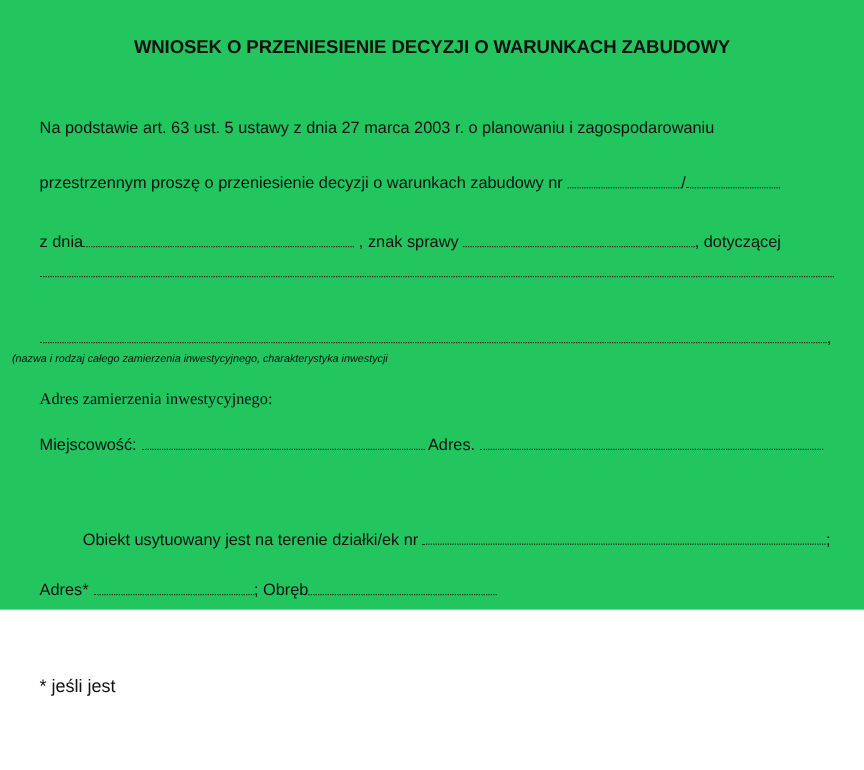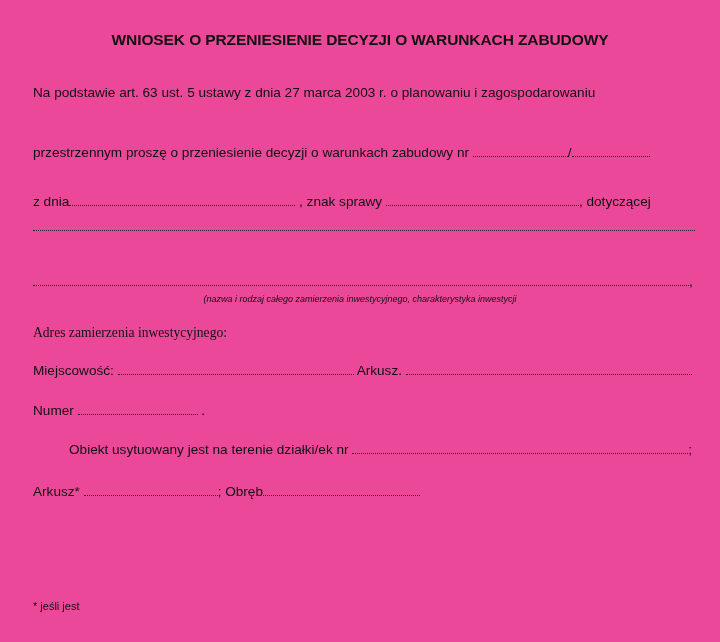--- a/index.html
+++ b/index.html
@@ -11,22 +11,22 @@
       width: 720px;
       height: 642px;
       position: relative;
       overflow: hidden;
       font-family: "Liberation Sans", "DejaVu Sans", sans-serif;
       color: #111111;
     }
     .page {
       position: absolute;
       left: 0; top: 0;
-      width: 720px; height: 642px;
-      background: #ec4899;
+      width: 720px; height: 508px;
+      background: #22c55e;
     }
     .title {
       position: absolute;
       left: 0; right: 0;
       top: 31px;
       text-align: center;
       font-weight: bold;
       font-size: 15.5px;
       letter-spacing: -0.1px;
       white-space: nowrap;
@@ -37,43 +37,43 @@
       font-size: 13.6px;
       white-space: nowrap;
       line-height: 18px;
     }
     .fill {
       display: inline-block;
       vertical-align: baseline;
       border-bottom: 1.3px dotted #222;
       height: 11px;
     }
-    .row-1 { top: 84px; }
+    .row-1 { top: 98px; }
     .row-2 { top: 144px; }
     .row-3 { top: 193px; }
     .row-4 { top: 219px; left: 33px; width: 662px; }
     .caption {
       position: absolute;
       top: 294px;
       left: 0; right: 0;
-      text-align: center;
       font-size: 9px;
       font-style: italic;
       white-space: nowrap;
+      padding-left: 10px;
     }
     .row-6 { top: 324px; font-family: Liberation Serif, serif; }
     .row-7 { top: 362px; }
     .row-8 { top: 402px; }
     .row-9 { top: 441px; margin-left: 36px; }
     .row-10 { top: 483px; }
     .footnote {
       position: absolute;
       left: 33px;
-      top: 600px;
-      font-size: 11px;
+      top: 564px;
+      font-size: 15px;
       white-space: nowrap;
     }
     .full-dots {
       position: absolute;
       height: 11px;
       border-bottom: 1.3px dotted #222;
     }
   </style>
 </head>
 <body>
@@ -96,30 +96,27 @@
 
   <div class="line" style="top:273px; left:33px; width:662px;">
     <span class="fill" style="width:656px"></span><span>,</span>
   </div>
 
   <div class="caption">(nazwa i rodzaj całego zamierzenia inwestycyjnego, charakterystyka inwestycji</div>
 
   <div class="line row-6">Adres zamierzenia inwestycyjnego:</div>
 
   <div class="line row-7">
-    <span>Miejscowość: </span><span class="fill" style="width:236px"></span><span>  Arkusz. </span><span class="fill" style="width:286px"></span>
+    <span>Miejscowość: </span><span class="fill" style="width:236px"></span><span>  Adres. </span><span class="fill" style="width:286px"></span>
   </div>
 
-  <div class="line row-8">
-    <span>Numer  </span><span class="fill" style="width:120px"></span><span> .</span>
-  </div>
 
   <div class="line row-9">
     <span>Obiekt usytuowany jest na terenie działki/ek nr </span><span class="fill" style="width:336px"></span><span>;</span>
   </div>
 
   <div class="line row-10">
-    <span>Arkusz* </span><span class="fill" style="width:134px"></span><span>;  </span><span>Obręb</span><span class="fill" style="width:157px"></span>
+    <span>Adres* </span><span class="fill" style="width:134px"></span><span>;  </span><span>Obręb</span><span class="fill" style="width:157px"></span>
   </div>
 
   <div class="footnote">* jeśli jest</div>
 
 </div>
 
 </body></html>

